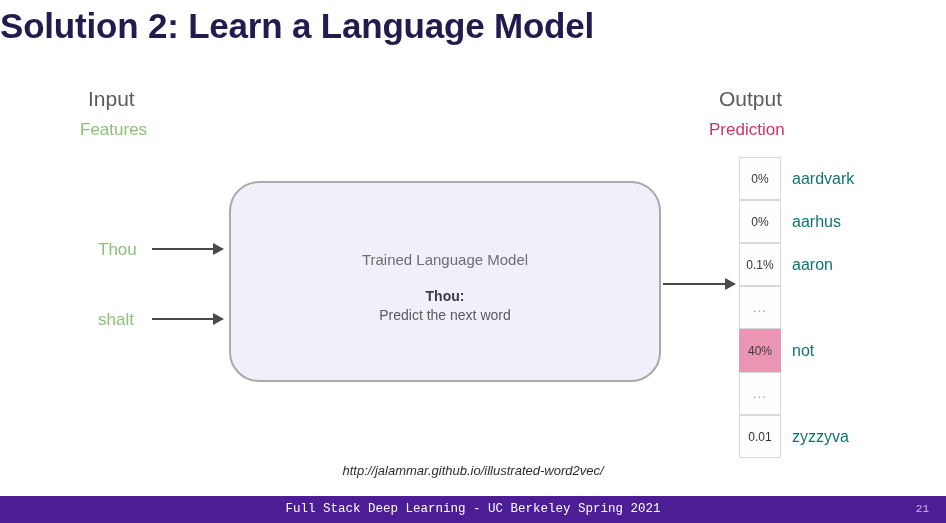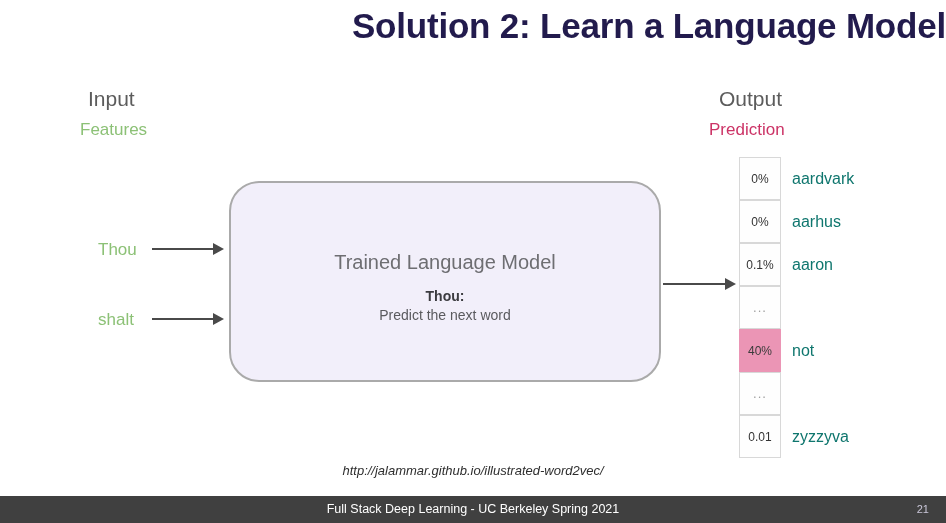--- a/index.html
+++ b/index.html
@@ -15,21 +15,21 @@
     font-family: "Liberation Sans", sans-serif;
     -webkit-font-smoothing: antialiased;
   }
 
   
   #slide-title {
     position: absolute;
     left: 0;
     top: 6px;
     width: 946px;
-    text-align: right;
+    text-align: left;
     font-size: 35px;
     font-weight: bold;
     color: #221b4d;
     letter-spacing: -0.2px;
     white-space: nowrap;
   }
 
   
   .col-head {
     position: absolute;
@@ -106,21 +106,21 @@
     border: 2px solid #aaaaaa;
     border-radius: 30px;
     box-sizing: border-box;
   }
   #model-box-title {
     position: absolute;
     left: 0;
     top: 68px;
     width: 100%;
     text-align: center;
-    font-size: 20px;
+    font-size: 15px;
     color: #6e6e72;
     white-space: nowrap;
   }
   #model-box-task-label {
     position: absolute;
     left: 0;
     top: 105px;
     width: 100%;
     text-align: center;
     font-size: 14px;
@@ -200,21 +200,22 @@
     white-space: nowrap;
   }
 
   
   #footer-bar {
     position: absolute;
     left: 0;
     top: 496px;
     width: 946px;
     height: 27px;
-    background: #404040;
+    background: #4c1d95;
+    font-family: Liberation Mono, monospace;
   }
   #footer-text {
     position: absolute;
     left: 0;
     top: 0;
     width: 946px;
     height: 27px;
     line-height: 27px;
     text-align: center;
     font-size: 12.5px;

